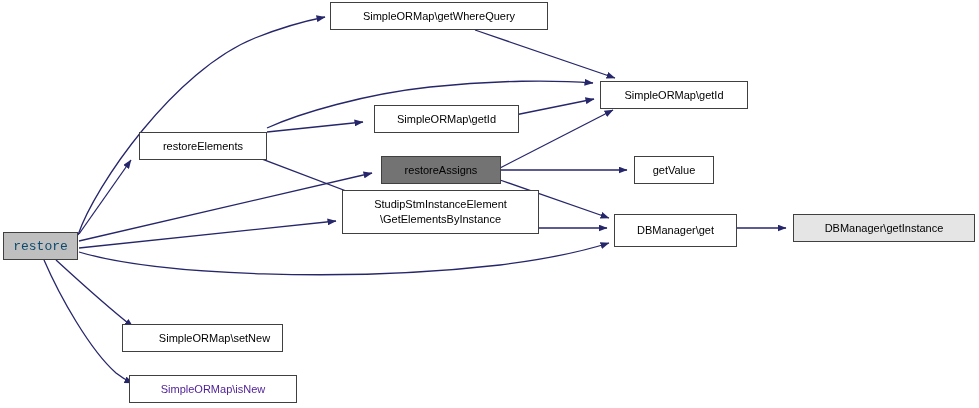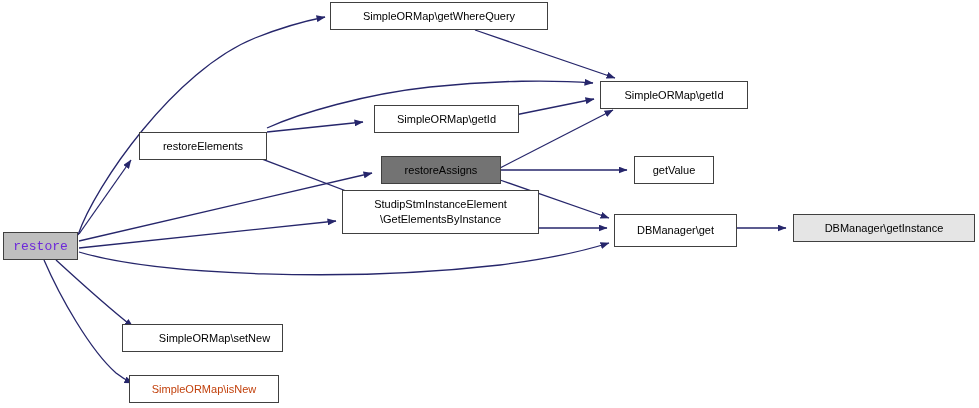--- a/index.html
+++ b/index.html
@@ -79,28 +79,28 @@
         <path d="M515,115 L594,99" fill="none" stroke="#26266b" stroke-width="1.3" marker-end="url(#arrowhead)"></path>
         <path d="M500,168 L613,110" fill="none" stroke="#26266b" stroke-width="1.3" marker-end="url(#arrowhead)"></path>
         <path d="M500,170 L627,170" fill="none" stroke="#26266b" stroke-width="1.3" marker-end="url(#arrowhead)"></path>
         <path d="M500,180 L609,218" fill="none" stroke="#26266b" stroke-width="1.3" marker-end="url(#arrowhead)"></path>
         <path d="M539,228 L607,228" fill="none" stroke="#26266b" stroke-width="1.3" marker-end="url(#arrowhead)"></path>
         <path d="M737,228 L786,228" fill="none" stroke="#26266b" stroke-width="1.3" marker-end="url(#arrowhead)"></path>
       </g>
   </svg>
 
   <div id="nodes-group">
-      <div class="node current" style="left: 3px; top: 232px; width: 75px; height: 28px; border-color: rgb(64, 64, 64); background: rgb(191, 191, 191); color: #6d28d9;"><span class="node-label">restore</span></div>
+      <div class="node current" style="left: 3px; top: 232px; width: 75px; height: 28px; border-color: rgb(64, 64, 64); background: rgb(191, 191, 191); color: #0c4a6e;"><span class="node-label">restore</span></div>
       <div class="node" style="left: 139px; top: 132px; width: 128px; height: 28px; border-color: rgb(64, 64, 64); background: rgb(255, 255, 255); color: rgb(0, 0, 0);"><span class="node-label">restoreElements</span></div>
       <div class="node" style="left: 330px; top: 2px; width: 218px; height: 28px; border-color: rgb(64, 64, 64); background: rgb(255, 255, 255); color: rgb(0, 0, 0);"><span class="node-label">SimpleORMap\getWhereQuery</span></div>
       <div class="node" style="left: 600px; top: 81px; width: 148px; height: 28px; border-color: rgb(64, 64, 64); background: rgb(255, 255, 255); color: rgb(0, 0, 0);"><span class="node-label">SimpleORMap\getId</span></div>
       <div class="node" style="left: 374px; top: 105px; width: 145px; height: 28px; border-color: rgb(64, 64, 64); background: rgb(255, 255, 255); color: rgb(0, 0, 0);"><span class="node-label">SimpleORMap\getId</span></div>
       <div class="node" style="left: 381px; top: 156px; width: 120px; height: 28px; border-color: rgb(64, 64, 64); background: #737373; color: rgb(0, 0, 0);"><span class="node-label">restoreAssigns</span></div>
       <div class="node" style="left: 634px; top: 156px; width: 80px; height: 28px; border-color: rgb(64, 64, 64); background: rgb(255, 255, 255); color: rgb(0, 0, 0); align-items: center;"><span class="node-label">getValue</span></div>
       <div class="node" style="left: 342px; top: 190px; width: 197px; height: 44px; border-color: rgb(64, 64, 64); background: rgb(255, 255, 255); color: rgb(0, 0, 0);"><span class="node-label">StudipStmInstanceElement
 \GetElementsByInstance</span></div>
       <div class="node" style="left: 614px; top: 214px; width: 123px; height: 33px; border-color: rgb(64, 64, 64); background: rgb(255, 255, 255); color: rgb(0, 0, 0);"><span class="node-label">DBManager\get</span></div>
       <div class="node" style="left: 793px; top: 214px; width: 182px; height: 28px; border-color: rgb(64, 64, 64); background: #e5e5e5; color: rgb(0, 0, 0);"><span class="node-label">DBManager\getInstance</span></div>
       <div class="node" style="left: 122px; top: 324px; width: 161px; height: 28px; border-color: rgb(64, 64, 64); background: rgb(255, 255, 255); color: rgb(0, 0, 0); padding-left: 24px;"><span class="node-label">SimpleORMap\setNew</span></div>
-      <div class="node" style="left: 129px; top: 375px; width: 150px; height: 28px; border-color: rgb(64, 64, 64); background: rgb(255, 255, 255); color: #c2410c;"><span class="node-label">SimpleORMap\isNew</span></div>
+      <div class="node" style="left: 129px; top: 375px; width: 168px; height: 28px; border-color: rgb(64, 64, 64); background: rgb(255, 255, 255); color: #4c1d95;"><span class="node-label">SimpleORMap\isNew</span></div>
     </div>
 
 </div>
 
 </body></html>

